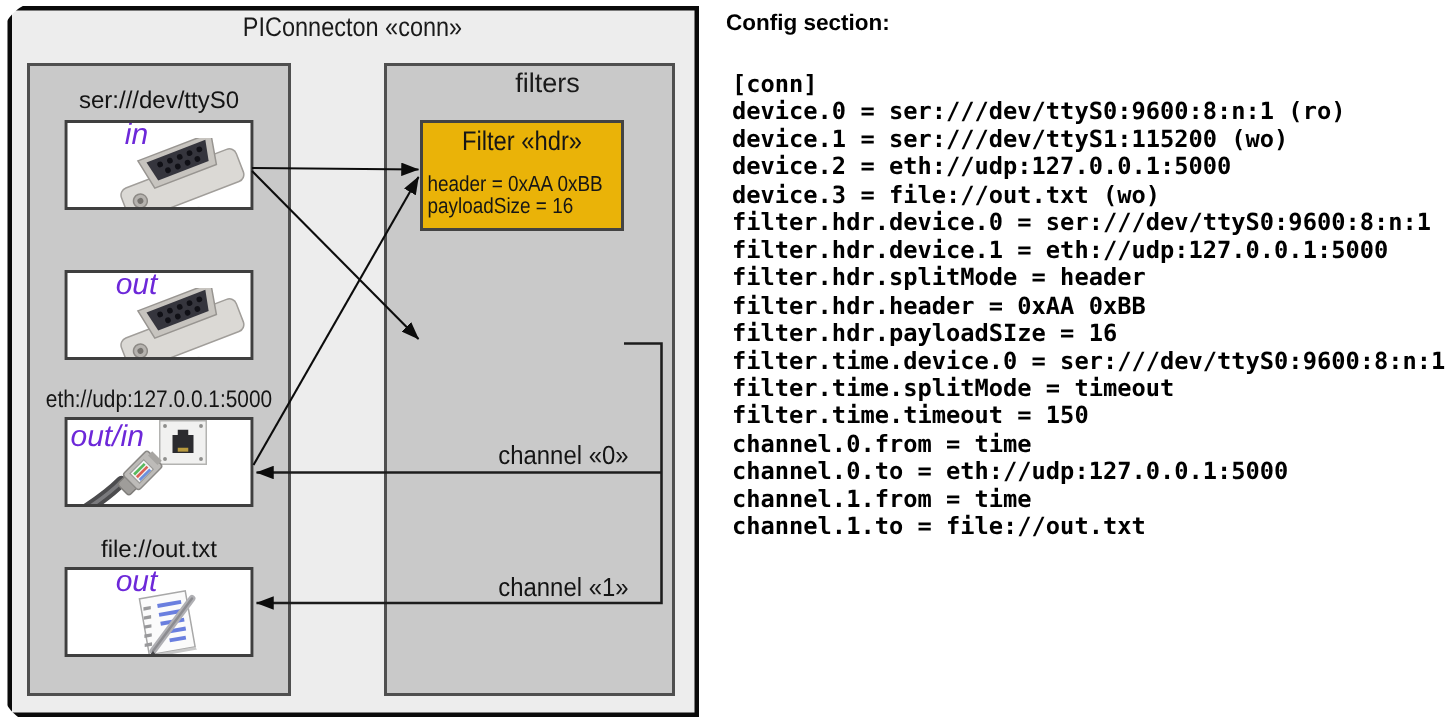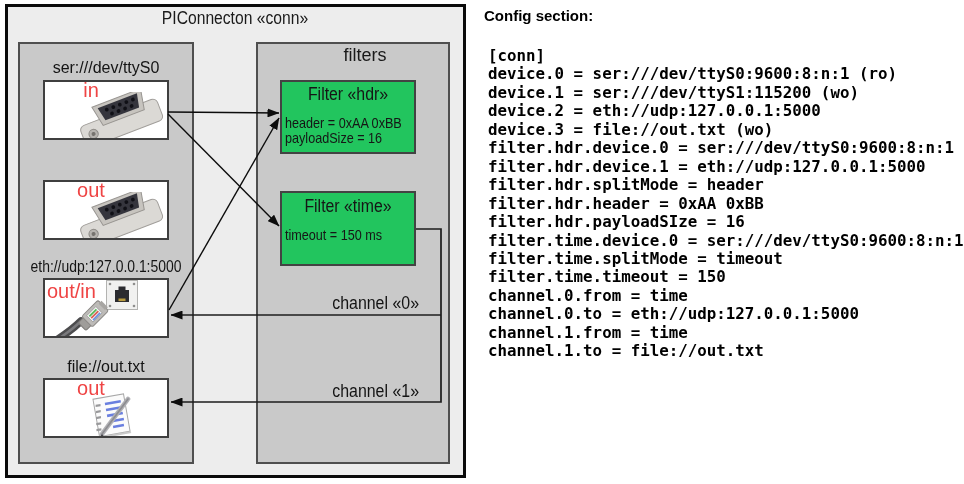--- a/index.html
+++ b/index.html
@@ -1,37 +1,37 @@
 <!DOCTYPE html>
 <html><head>
 <meta charset="utf-8">
 <style>
   html,body{margin:0;padding:0;background:#ffffff;}
   .stage{position:relative;width:964px;height:484px;background:#ffffff;overflow:hidden;
-         font-family:"Liberation Sans","DejaVu Sans",sans-serif;color:#111;
+         font-family:"Liberation Sans","DejaVu Sans",sans-serif;color:#111;border-radius:30px;
          -webkit-font-smoothing:antialiased;}
   .abs{position:absolute;}
 
   
   .outer-box{left:5px;top:4px;width:455px;height:468px;border:3px solid #0a0a0a;background:#ededed;}
   .diagram-title{left:4px;top:8px;width:462px;text-align:center;font-size:18px;color:#1a1a1a;
                  transform:scaleX(0.87);transform-origin:50% 50%;white-space:nowrap;}
 
   .panel{background:#c9c9c9;border:2px solid #4f4f4f;}
   .devices-panel{left:18px;top:42px;width:172px;height:418px;}
   .filters-panel{left:256px;top:42px;width:190px;height:418px;}
   .filters-title{left:256px;top:45px;width:218px;text-align:center;font-size:18px;color:#1a1a1a;}
 
   .device-label{left:18px;width:176px;text-align:center;font-size:16px;color:#141414;white-space:nowrap;line-height:18px;}
   .device-label.squeeze{transform:scaleX(0.87);transform-origin:50% 50%;}
   .device-box{left:43px;width:122px;height:56px;background:#fff;border:2px solid #3f3f3f;overflow:hidden;}
-  .device-dir{position:absolute;top:0;left:-2px;width:96px;text-align:center;font-size:20px;line-height:16px;color:#ef4444;}
+  .device-dir{position:absolute;top:0;left:-2px;width:96px;text-align:center;font-size:20px;line-height:16px;color:#6d28d9;font-style:italic;}
   .device-dir.wide{left:2px;top:3px;width:auto;text-align:right;}
 
-  .filter-box{left:280px;width:132px;background:#22c55e;border:2px solid #434343;}
+  .filter-box{left:280px;width:132px;background:#eab308;border:2px solid #434343;}
   .filter-title{position:absolute;top:1px;left:0;width:100%;text-align:center;font-size:18px;line-height:22px;color:#161616;
                 transform:scaleX(0.88);transform-origin:50% 50%;white-space:nowrap;}
   .filter-param{position:absolute;left:3px;font-size:14.5px;color:#161616;white-space:nowrap;line-height:15px;
                 transform:scaleX(0.87);transform-origin:0 50%;}
 
   .channel-label{left:299px;width:120px;text-align:right;font-size:17.5px;line-height:20px;color:#141414;white-space:nowrap;
                  transform:scaleX(0.91);transform-origin:100% 50%;}
 
   .wires{left:0;top:0;width:964px;height:484px;pointer-events:none;}
 
@@ -154,24 +154,20 @@
       <path d="M14 42 l-3.5 4.5 5.5-1.8 z" fill="#46464a"></path>
     </svg>
   </div>
 
   <div class="abs filter-box" style="top:80px;height:70px">
     <div class="filter-title">Filter «hdr»</div>
     <div class="filter-param" style="top:33.5px">header = 0xAA 0xBB</div>
     <div class="filter-param" style="top:48.5px">payloadSize = 16</div>
   </div>
 
-  <div class="abs filter-box" style="top:191px;height:71px">
-    <div class="filter-title" style="top:2px">Filter «time»</div>
-    <div class="filter-param" style="top:34.5px">timeout = 150 ms</div>
-  </div>
 
   <div class="abs channel-label" style="top:293px">channel «0»</div>
   <div class="abs channel-label" style="top:381px">channel «1»</div>
 
   <svg class="abs wires" width="964" height="484" viewBox="0 0 964 484">
     <defs>
       <marker id="arr" viewBox="0 0 12 9" refX="11.5" refY="4.5" markerWidth="12" markerHeight="9" markerUnits="userSpaceOnUse" orient="auto">
         <path d="M0 0 L12 4.5 L0 9 z" fill="#0c0c0c"></path>
       </marker>
     </defs>

